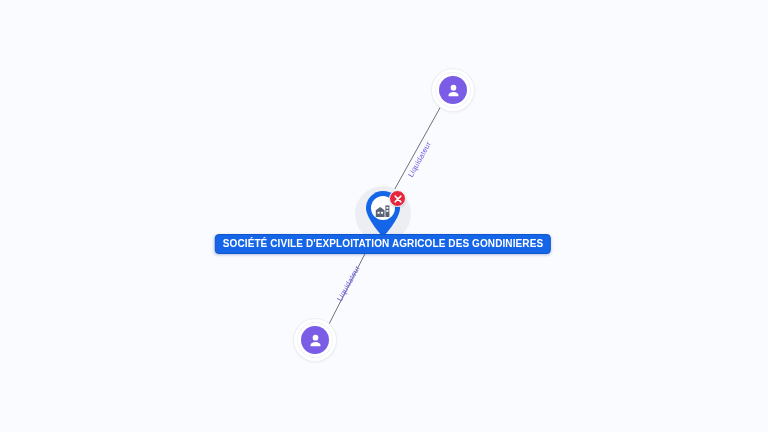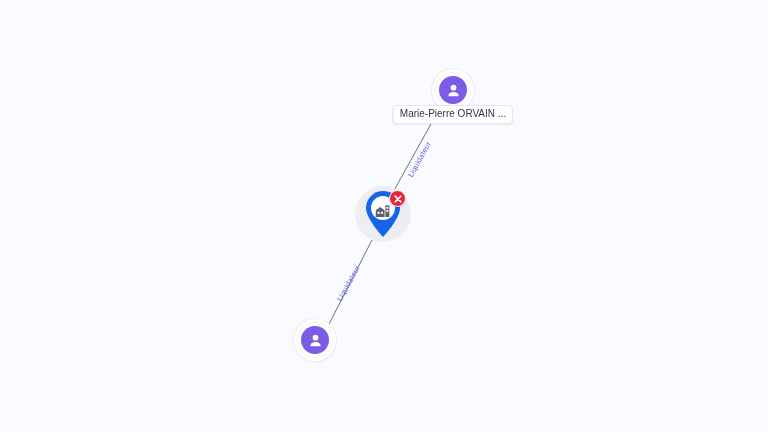--- a/index.html
+++ b/index.html
@@ -177,21 +177,20 @@
   <div class="node-person" style="left:453px; top:90px;">
     <div class="person-halo"></div>
     <div class="person-halo2"></div>
     <div class="person-circle">
       <svg width="17" height="17" viewBox="0 0 24 24" fill="#ffffff" aria-hidden="true">
         <circle cx="12" cy="8" r="4"></circle>
         <path d="M12 14c-4.2 0-7 2.2-7 4.4V20h14v-1.6C19 16.2 16.2 14 12 14z"></path>
       </svg>
     </div>
   </div>
-  <div class="node-label" style="left:453px; top:105px;">Marie-Pierre ORVAIN ...</div>
 
   <div class="node-company" style="left:383px; top:214px;">
     <div class="company-halo"></div>
     <div class="company-pin">
       <svg width="44" height="52" viewBox="0 0 44 52" xmlns="http://www.w3.org/2000/svg">
         <path d="M22 3 C12.6 3 5 10.6 5 20 C5 31 22 49 22 49 C22 49 39 31 39 20 C39 10.6 31.4 3 22 3 Z" fill="#1565e8"></path>
         <circle cx="22" cy="20" r="12" fill="#ffffff"></circle>
       </svg>
     </div>
     <div class="company-glyph">
@@ -203,20 +202,21 @@
         <rect x="14.2" y="3.4" width="2.6" height="2.2" fill="#ffffff"></rect>
         <rect x="14.2" y="7.4" width="2.6" height="2.2" fill="#ffffff"></rect>
       </svg>
     </div>
     <div class="company-badge">
       <svg width="8" height="8" viewBox="0 0 10 10" xmlns="http://www.w3.org/2000/svg">
         <path d="M1.4 1.4 L8.6 8.6 M8.6 1.4 L1.4 8.6" stroke="#ffffff" stroke-width="1.8" stroke-linecap="round"></path>
       </svg>
     </div>
   </div>
+  <div class="company-label" style="left:383px; top:234px;">SOCIÉTÉ CIVILE D'EXPLOITATION AGRICOLE DES GONDINIERES</div>
 
   <div class="node-person" style="left:315px; top:340px;">
     <div class="person-halo"></div>
     <div class="person-halo2"></div>
     <div class="person-circle">
       <svg width="17" height="17" viewBox="0 0 24 24" fill="#ffffff" aria-hidden="true">
         <circle cx="12" cy="8" r="4"></circle>
         <path d="M12 14c-4.2 0-7 2.2-7 4.4V20h14v-1.6C19 16.2 16.2 14 12 14z"></path>
       </svg>
     </div>

